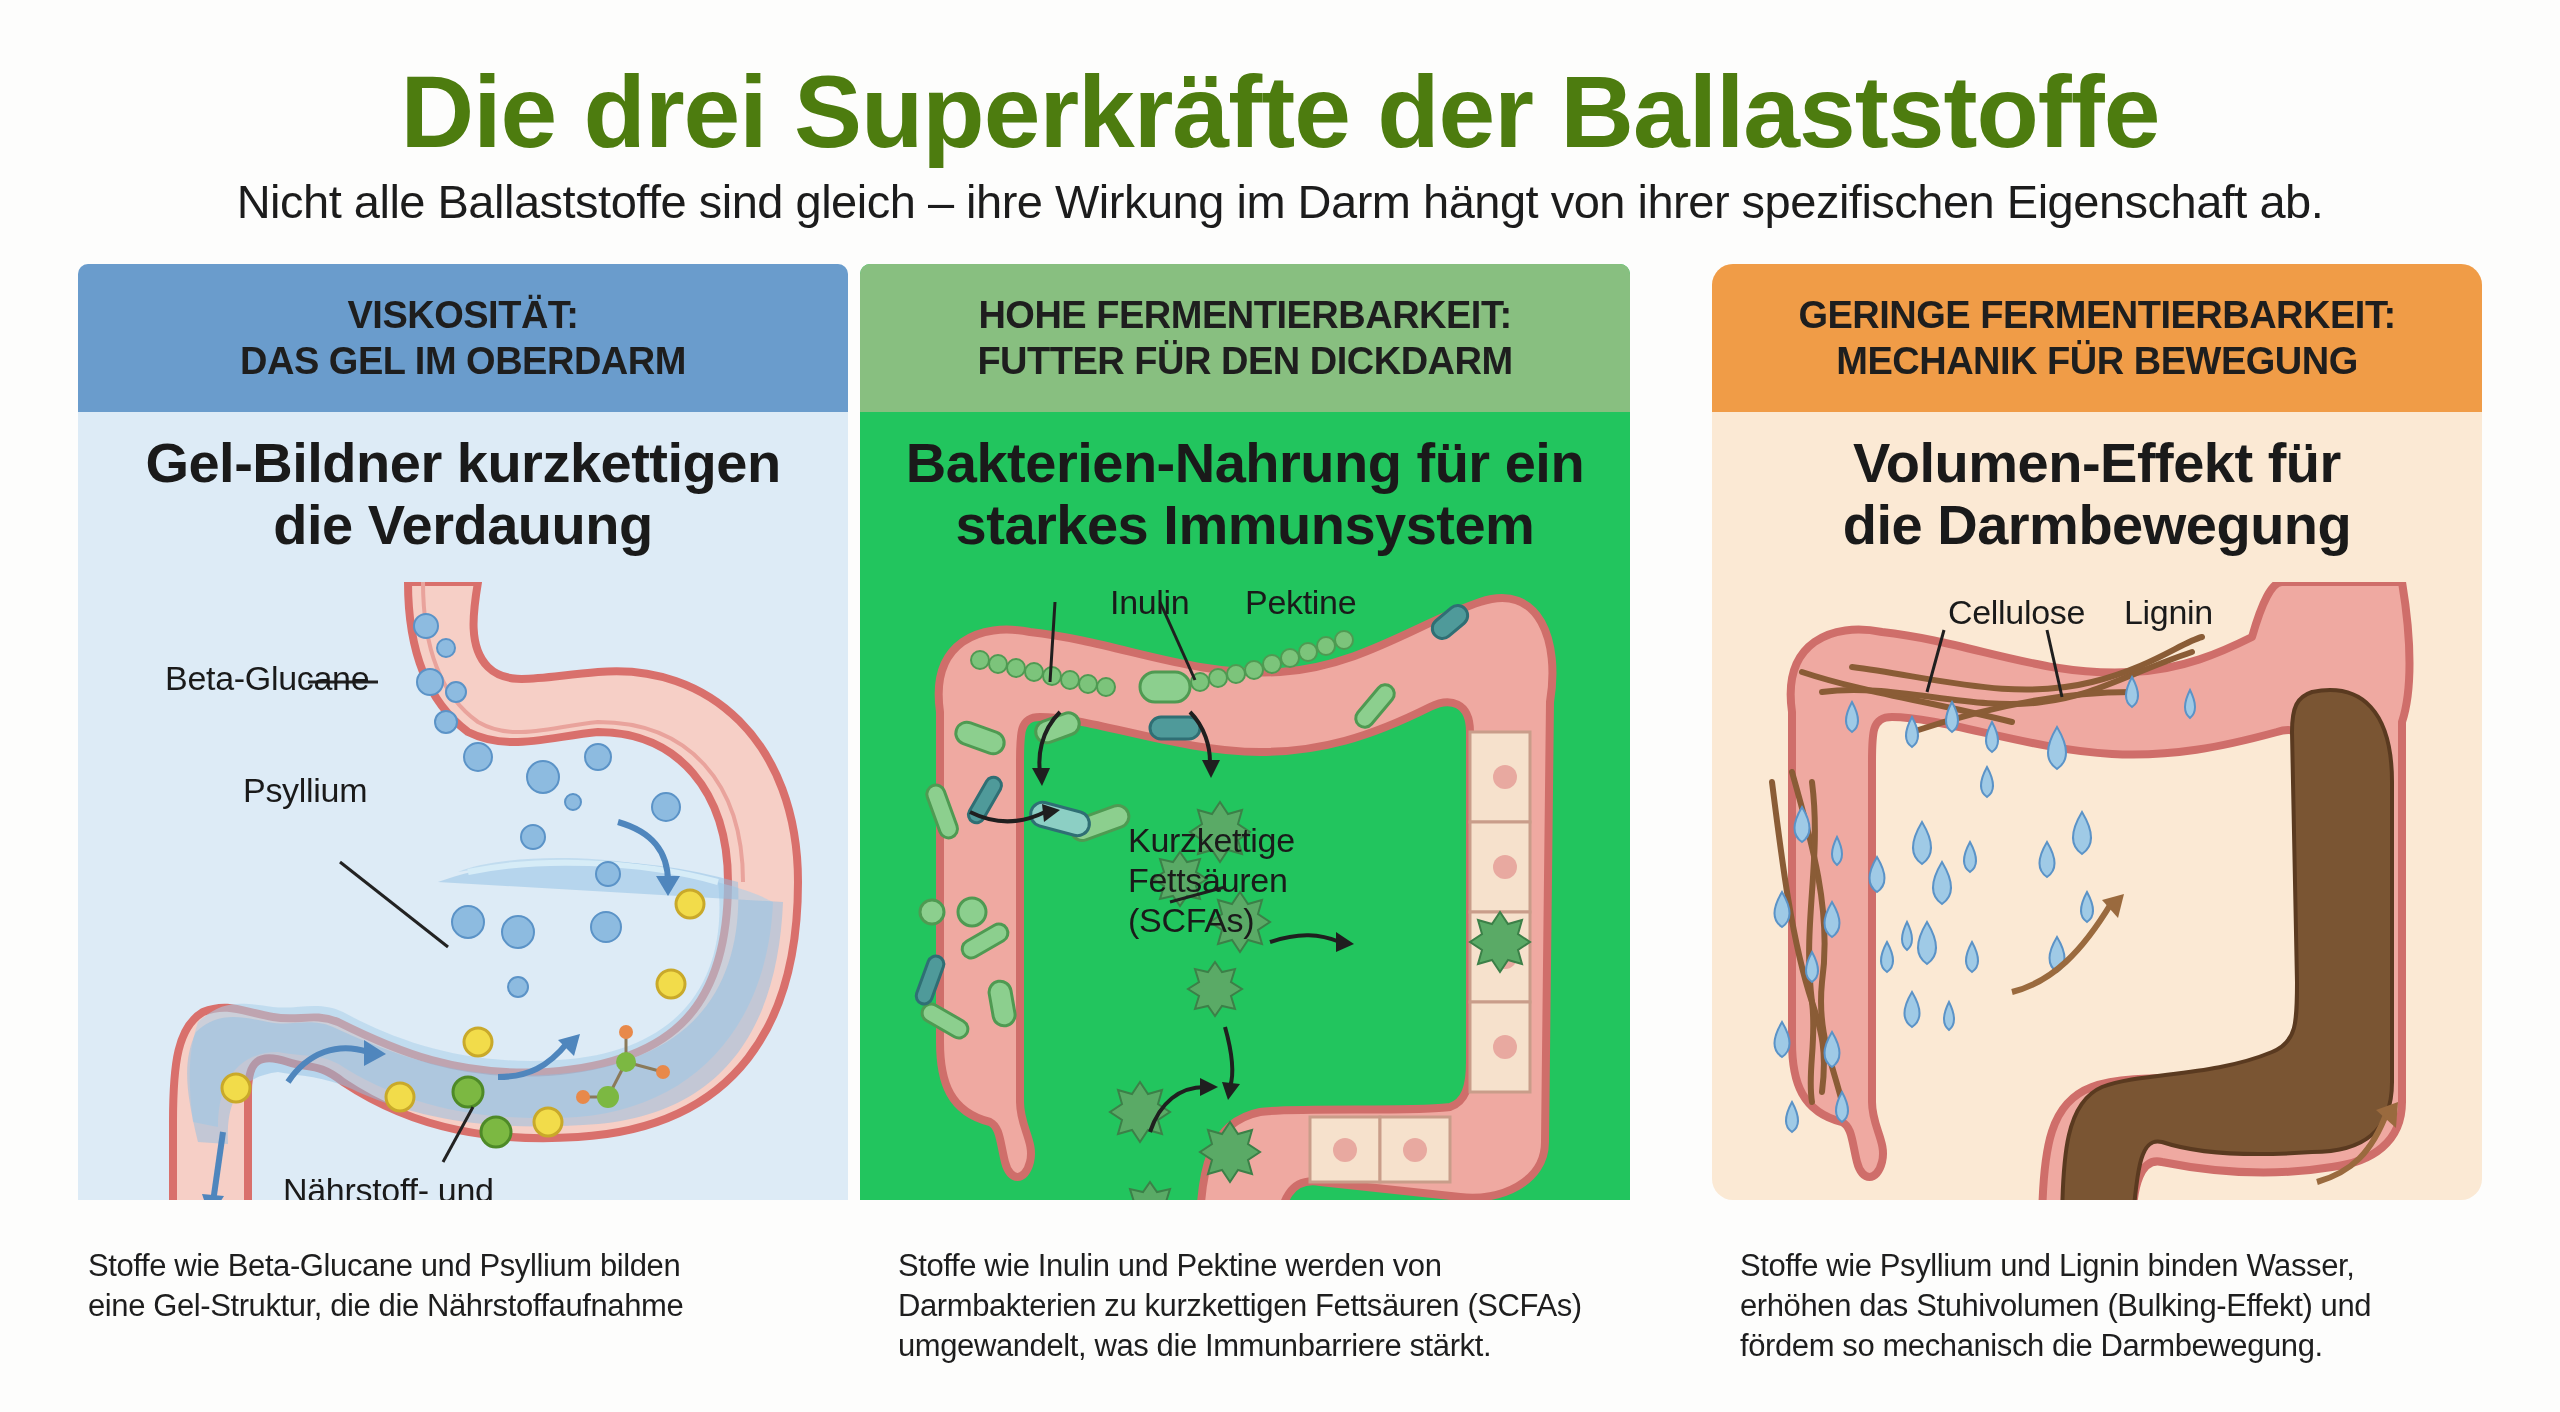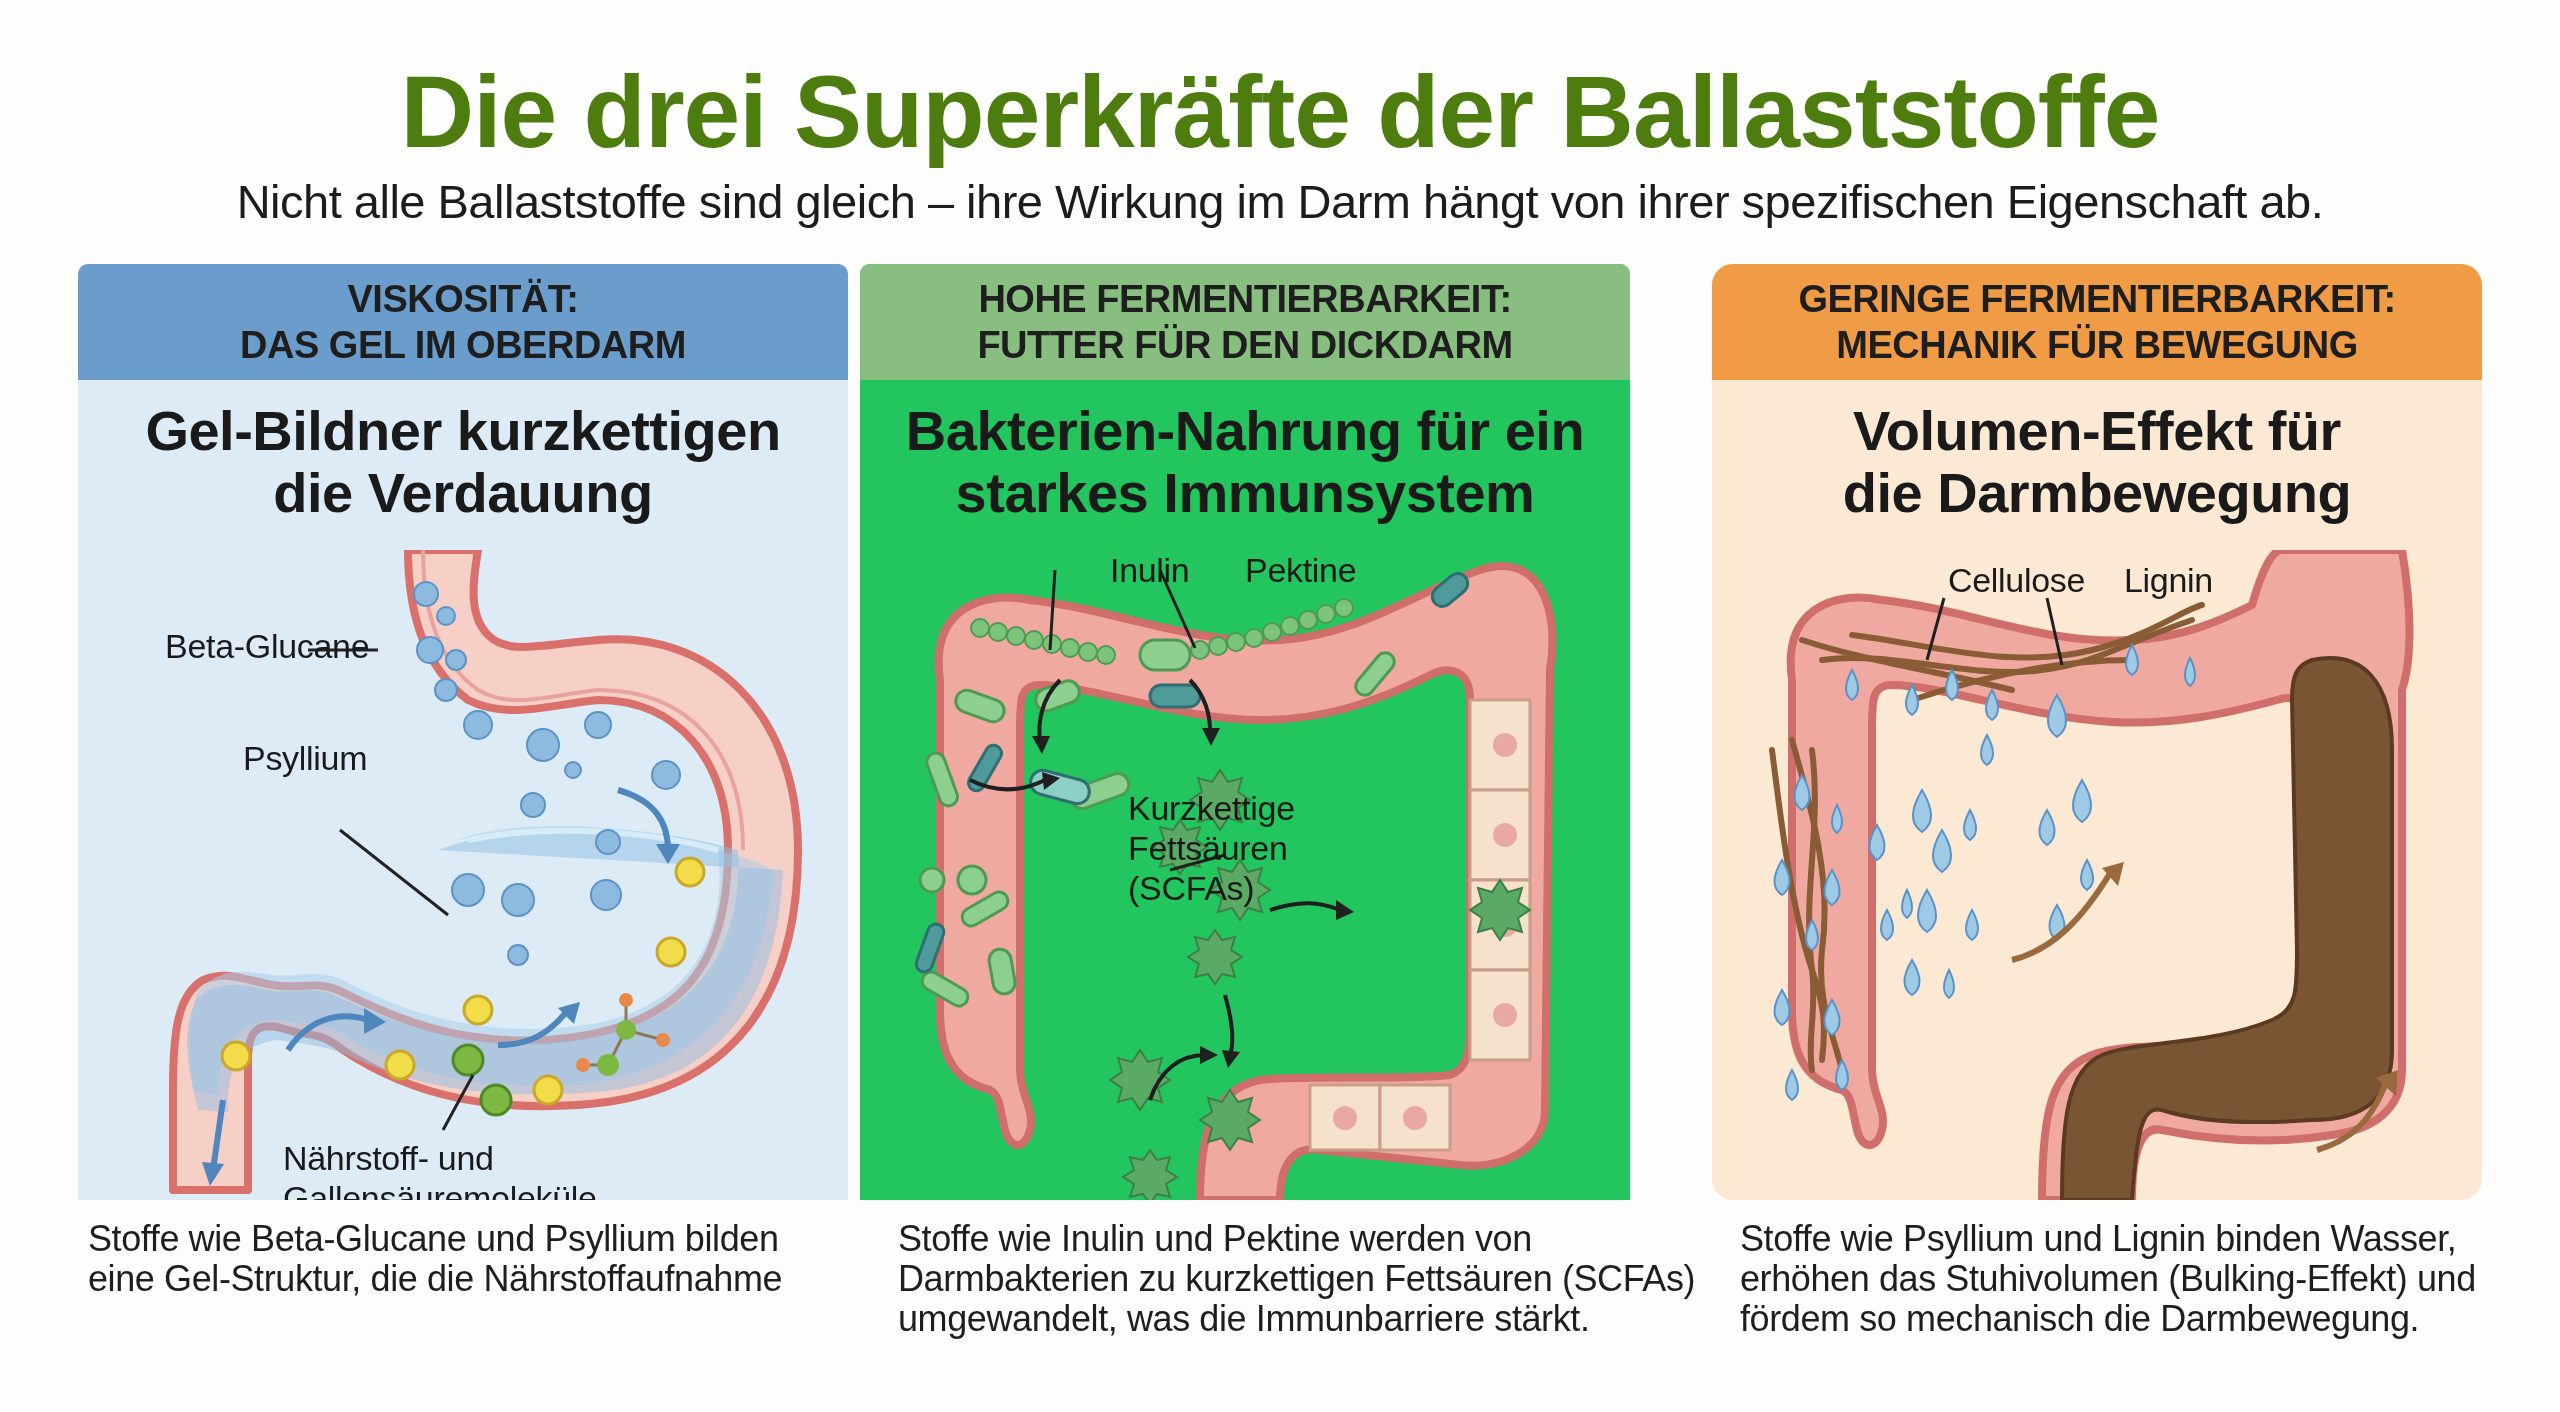--- a/index.html
+++ b/index.html
@@ -14,36 +14,36 @@
   }
   .subtitle {
     position:absolute; left:0; top:170px; width:2560px; text-align:center;
     font-size:47px; color:#1c1c1c; line-height:64px; letter-spacing:-0.5px;
   }
   .panel {
     position:absolute; top:264px; width:770px; height:936px;
     border-radius:10px 10px 0 0; overflow:hidden;
   }
   .panel-header {
-    height:116px; display:flex; flex-direction:column; justify-content:center; align-items:center;
+    height:148px; display:flex; flex-direction:column; justify-content:center; align-items:center;
     font-weight:bold; font-size:38px; line-height:46px; color:#1e1e1e; text-align:center;
     letter-spacing:-0.5px;
   }
   .panel-body { position:relative; height:820px; }
   .panel-heading {
     position:absolute; top:20px; left:0; width:100%; text-align:center;
     font-size:56px; font-weight:bold; line-height:62px; color:#1a1a1a; letter-spacing:-0.5px;
   }
   .illus { position:absolute; left:0; top:170px; width:770px; height:650px; }
   .label {
     position:absolute; font-size:34px; line-height:40px; color:#1a1a1a; letter-spacing:-0.3px;
     white-space:nowrap;
   }
   .desc {
-    position:absolute; top:1219px; width:800px; font-size:36px; line-height:40px; color:#1e1e1e;
+    position:absolute; top:1246px; width:800px; font-size:31px; line-height:40px; color:#1e1e1e;
     letter-spacing:-0.4px;
   }
   .p1 { left:78px; background:#ddebf6; }
   .p1 .panel-header { background:#6a9ccc; }
   .p2 { left:860px; background:#22c55e; }
   .p2 .panel-header { background:#88bf80; }
   .p3 { left:1712px; background:#fbe9d4;border-radius:21px; }
   .p3 .panel-header { background:#f09c47; }
 </style>
 </head>

